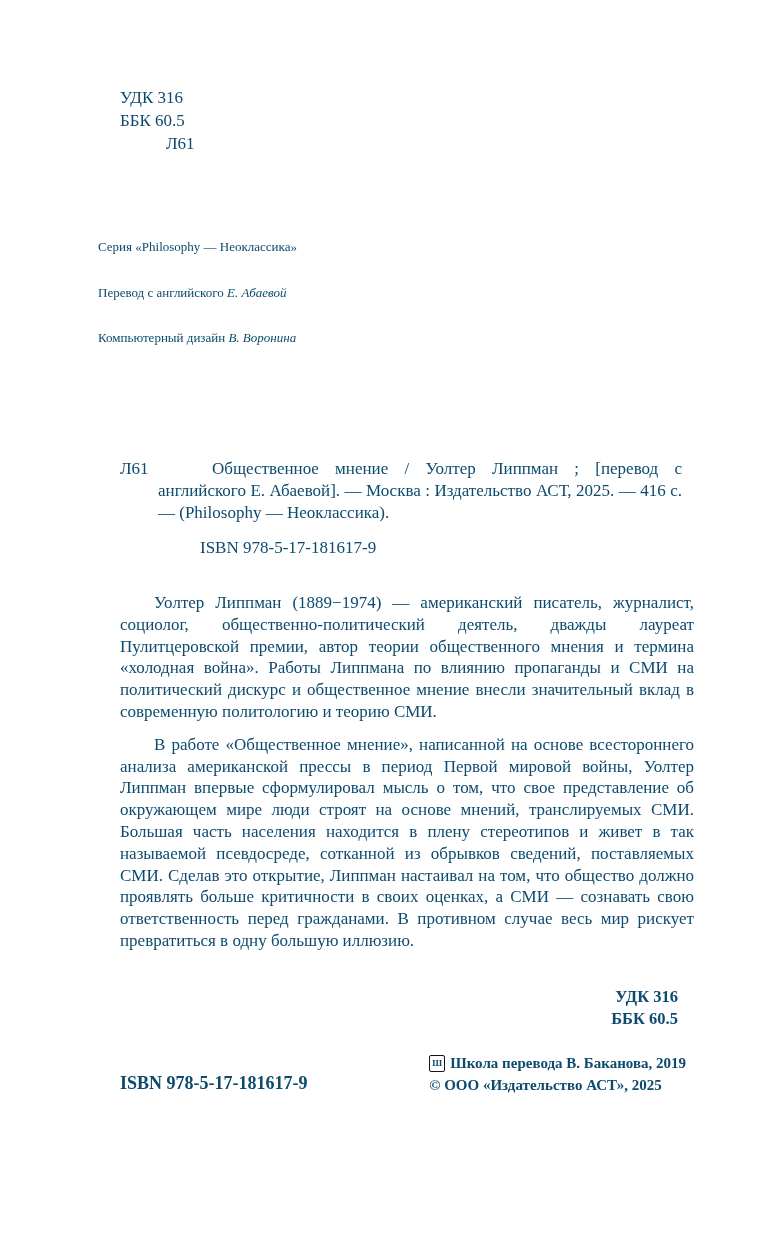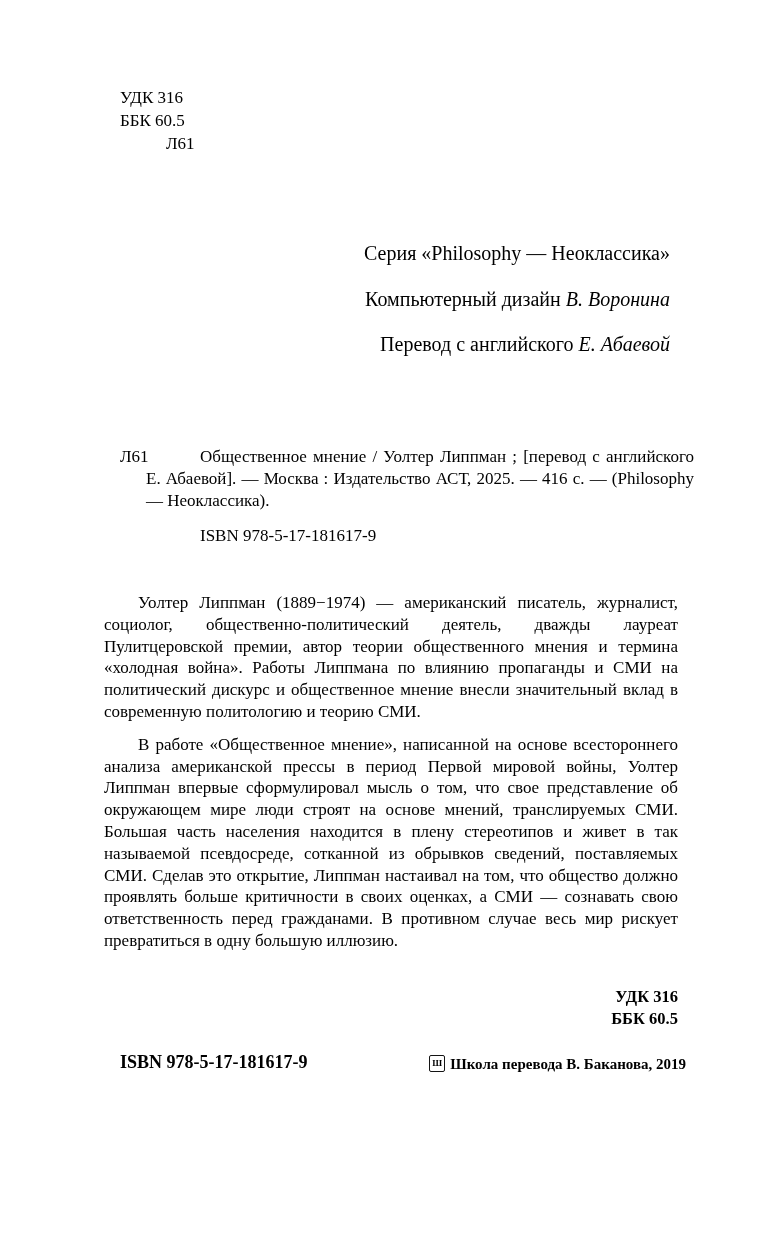--- a/index.html
+++ b/index.html
@@ -6,45 +6,45 @@
     margin: 0;
     padding: 0;
     background: #ffffff;
   }
   .page {
     position: relative;
     width: 768px;
     height: 1240px;
     background: #ffffff;
     font-family: "Liberation Serif", "DejaVu Serif", serif;
-    color: #000000;
+    color: #0c4a6e;
     font-size: 17px;
     line-height: 21.8px;
     overflow: hidden;
   }
 
   
   .top-codes {
     position: absolute;
     left: 120px;
     top: 86px;
     line-height: 23px;
   }
   .top-codes .code-indent {
     padding-left: 46px;
   }
 
   
   .series-block {
     position: absolute;
     left: 98px;
-    top: 243px;
+    top: 236px;
     width: 572px;
-    text-align: right;
-    font-size: 20px;
+    text-align: left;
+    font-size: 13px;
   }
   .series-block .series-line { margin-bottom: 24px; }
   .series-block .credit-line { margin-bottom: 23px; }
   .italic { font-style: italic; }
 
   
   .card {
     position: absolute;
     left: 120px;
     top: 446px;
@@ -60,31 +60,31 @@
     padding-left: 26px;
   }
   .card .margin-code {
     position: absolute;
     left: 0;
     top: 0;
   }
   .card .description {
     text-indent: 54px;
     text-align: justify;
-    margin: 0;
+    margin: 12px;
   }
   .card .isbn-line {
     margin-top: 14px;
     margin-left: 80px;
   }
 
   
   .annotation {
     position: absolute;
-    left: 104px;
+    left: 120px;
     top: 592px;
     width: 574px;
   }
   .annotation p {
     margin: 0;
     text-align: justify;
     text-indent: 34px;
   }
   .annotation p + p {
     margin-top: 11px;
@@ -146,24 +146,24 @@
 
   <div class="top-codes">
     <div>УДК 316</div>
     <div>ББК 60.5</div>
     <div class="code-indent">Л61</div>
   </div>
 
   <div class="series-block">
     <div class="series-line">Серия «Philosophy — Неоклассика»</div>
     <div class="credit-line">
-      <span>Компьютерный дизайн </span><span class="italic">В. Воронина</span>
+      <span>Перевод с английского </span><span class="italic">Е. Абаевой</span>
     </div>
     <div class="credit-line">
-      <span>Перевод с английского </span><span class="italic">Е. Абаевой</span>
+      <span>Компьютерный дизайн </span><span class="italic">В. Воронина</span>
     </div>
   </div>
 
   <div class="card">
     <div class="desc-wrap">
       <span class="margin-code">Л61</span>
       <p class="description">Общественное мнение / Уолтер Липпман ; [перевод с английского Е. Абаевой]. — Москва : Издательство АСТ, 2025. — 416 с. — (Philosophy — Неоклассика).</p>
     </div>
     <div class="isbn-line">ISBN 978-5-17-181617-9</div>
   </div>
@@ -178,16 +178,19 @@
     <div>ББК 60.5</div>
   </div>
 
   <div class="footer">
     <div class="isbn-bottom">ISBN 978-5-17-181617-9</div>
     <div class="credits">
       <div class="credit-row">
         <span class="logo-box">Ш</span>
         <span>Школа перевода В. Баканова, 2019</span>
       </div>
+      <div class="credit-row">
+        <span>© ООО «Издательство АСТ», 2025</span>
+      </div>
     </div>
   </div>
 
 </div>
 
 </body></html>

